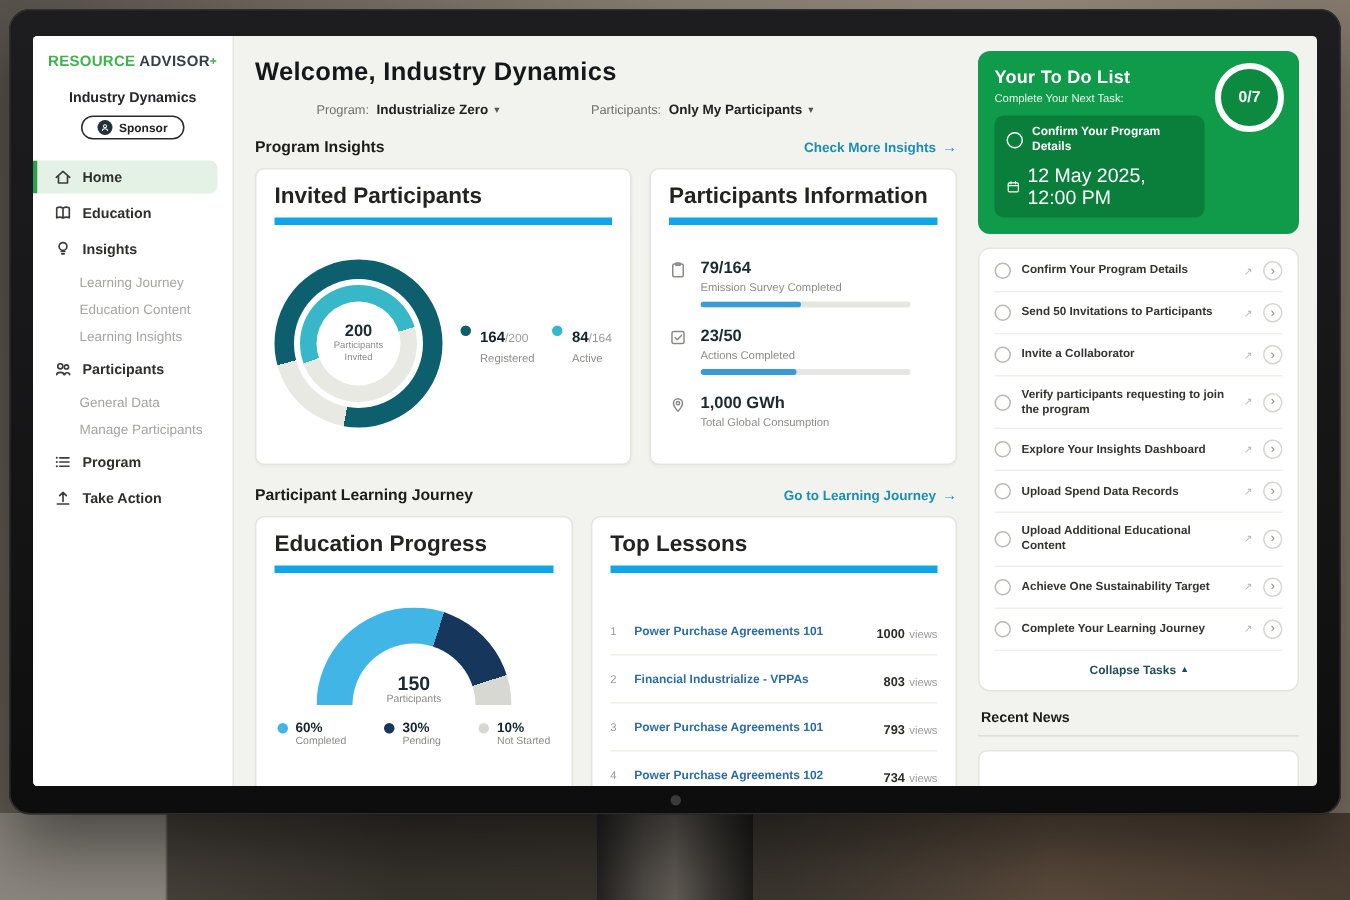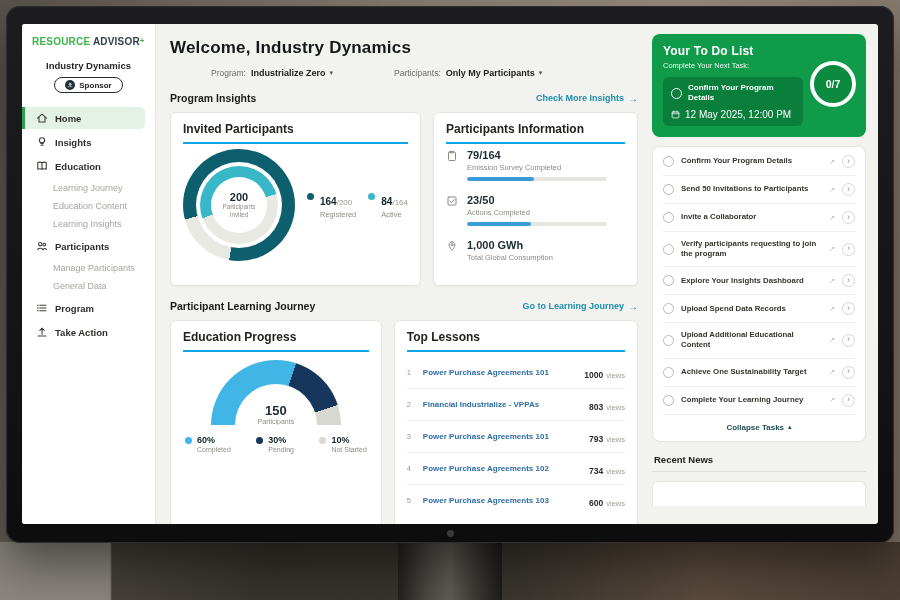--- a/index.html
+++ b/index.html
@@ -51,21 +51,21 @@
   .fselect{display:flex;align-items:center;gap:4px;background:none;border:none;padding:0;cursor:pointer;font-family:inherit;}
   .fvalue{font-size:9px;font-weight:bold;color:#222;}
   .chev{font-size:7px;color:#555;}
   .sechead{display:flex;justify-content:space-between;align-items:center;margin:14px 0 8px;}
   .sectitle{font-size:10.5px;font-weight:bold;color:#1c1c1a;}
   .seclink{display:flex;align-items:center;gap:4px;font-size:9px;font-weight:bold;color:#1d8fae;cursor:pointer;}
   .seclink .arr{font-size:10px;}
   .cards{display:flex;gap:12px;align-items:stretch;}
   .card{background:#fff;border:1px solid #e5e5e0;border-radius:6px;padding:9px 12px 10px;
     box-shadow:0 1px 2px rgba(0,0,0,.04);box-sizing:border-box;}
-  .ctitle{font-size:12px;font-weight:bold;color:#23231f;padding-bottom:6px;border-bottom:2px solid #0ea5e9;margin-bottom:5px;}
+  .ctitle{font-size:15px;font-weight:bold;color:#23231f;padding-bottom:6px;border-bottom:5px solid #0ea5e9;margin-bottom:23px;}
   .card.invited{flex:1.08;}
   .card.info{flex:1;}
   .card.edu{flex:.92;}
   .card.lessons{flex:1.08;}
 
   
   .cbody{display:flex;align-items:center;gap:12px;}
   .donut{position:relative;width:112px;height:112px;flex:none;}
   .ring{position:absolute;inset:0;border-radius:50%;}
   .hole{position:absolute;border-radius:50%;background:#fff;}
@@ -108,28 +108,28 @@
   .lrank{font-size:7.5px;color:#9a9a94;width:8px;flex:none;}
   .ltitle{flex:1;font-size:8px;font-weight:bold;color:#2e6da4;text-decoration:none;}
   .lviews{flex:none;white-space:nowrap;}
   .lviews .n{font-size:8.5px;font-weight:bold;color:#2b2b28;}
   .lviews .w{font-size:7.5px;color:#9a9a94;margin-left:3px;}
 
   
   .rightcol{width:226px;flex:none;box-sizing:border-box;padding:10px 12px 0 0;display:flex;flex-direction:column;gap:9px;}
   .greencard{position:relative;background:#0f9b49;border-radius:8px;padding:10px 11px 11px;color:#fff;}
   .gtitle{font-size:12px;font-weight:bold;letter-spacing:.2px;}
-  .gring{position:absolute;top:27px;right:10px;width:38px;height:38px;border:4px solid #fff;border-radius:50%;
+  .gring{position:absolute;top:8px;right:10px;width:38px;height:38px;border:4px solid #fff;border-radius:50%;
     display:flex;align-items:center;justify-content:center;font-size:10.5px;font-weight:bold;background:#0c8a40;}
   .gsub{font-size:7.5px;opacity:.92;margin-top:3px;}
   .gblock{background:#0a7f3b;border-radius:6px;padding:6px 8px;margin-top:7px;margin-right:52px;}
   .gtask{display:flex;align-items:center;gap:6px;cursor:pointer;}
   .gcheck{width:9px;height:9px;border:1.3px solid #fff;border-radius:50%;flex:none;}
   .gtlabel{font-size:8px;font-weight:bold;line-height:1.25;}
-  .gdate{display:flex;align-items:center;gap:5px;margin-top:6px;font-size:10px;}
+  .gdate{display:flex;align-items:center;gap:5px;margin-top:6px;font-size:13px;}
   .cal svg{display:block;width:9px;height:9px;fill:none;stroke:#fff;stroke-width:1;stroke-linecap:round;}
   .taskscard{background:#fff;border:1px solid #e5e5e0;border-radius:8px;padding:1px 10px;}
   .trow{display:flex;align-items:center;gap:7px;padding:7px 0;border-bottom:1px solid #efefea;cursor:pointer;}
   .tcheck{width:9px;height:9px;border:1.3px solid #b9b9b3;border-radius:50%;flex:none;}
   .tlabel{flex:1;font-size:7.8px;font-weight:bold;color:#35352f;line-height:1.3;}
   .tlink{font-size:7px;color:#b5b5af;flex:none;}
   .tchev{width:13px;height:13px;border:1px solid #d6d6d0;border-radius:50%;color:#8b8b85;font-size:9px;
     display:flex;align-items:center;justify-content:center;flex:none;line-height:1;padding-bottom:1px;box-sizing:border-box;}
   .collapse{display:flex;justify-content:center;align-items:flex-start;gap:4px;padding:8px 0;font-size:8px;
     font-weight:bold;color:#1f4d57;cursor:pointer;}
@@ -167,33 +167,33 @@
             <span class="nic">
                 <svg viewBox="0 0 12 12">
                   <path d="M1.5 6.2 6 2.2l4.5 4M3 5.6V10h6V5.6"></path>
                 </svg>
               </span>
             <span>Home</span>
           </div>
           <div class="nav-item">
             <span class="nic">
                 <svg viewBox="0 0 12 12">
+                  <path d="M1.8 2.6C3.2 2 4.8 2 6 2.8 7.2 2 8.8 2 10.2 2.6V9.2C8.8 8.6 7.2 8.6 6 9.4 4.8 8.6 3.2 8.6 1.8 9.2ZM6 2.8v6.6"></path>
+                </svg>
+              </span>
+            <span>Education</span>
+          </div>
+          <div class="nav-item">
+            <span class="nic">
+                <svg viewBox="0 0 12 12">
                   <circle cx="6" cy="4.3" r="2.6"></circle>
                   <path d="M4.8 7.6h2.4M5.1 9.2h1.8"></path>
                 </svg>
               </span>
             <span>Insights</span>
-          </div>
-          <div class="nav-item">
-            <span class="nic">
-                <svg viewBox="0 0 12 12">
-                  <path d="M1.8 2.6C3.2 2 4.8 2 6 2.8 7.2 2 8.8 2 10.2 2.6V9.2C8.8 8.6 7.2 8.6 6 9.4 4.8 8.6 3.2 8.6 1.8 9.2ZM6 2.8v6.6"></path>
-                </svg>
-              </span>
-            <span>Education</span>
           </div>
           <div class="nav-sub">
             <span>Learning Journey</span>
           </div>
           <div class="nav-sub">
             <span>Education Content</span>
           </div>
           <div class="nav-sub">
             <span>Learning Insights</span>
           </div>
@@ -201,24 +201,24 @@
             <span class="nic">
                 <svg viewBox="0 0 12 12">
                   <circle cx="4.2" cy="4.2" r="1.7"></circle>
                   <circle cx="8.3" cy="4.6" r="1.4"></circle>
                   <path d="M1.8 9.8c0-2.1 4.8-2.1 4.8 0M7.2 9.8c0-1.7 3.2-1.7 3.2 0"></path>
                 </svg>
               </span>
             <span>Participants</span>
           </div>
           <div class="nav-sub">
+            <span>General Data</span>
+          </div>
+          <div class="nav-sub">
             <span>Manage Participants</span>
-          </div>
-          <div class="nav-sub">
-            <span>General Data</span>
           </div>
           <div class="nav-item">
             <span class="nic">
                 <svg viewBox="0 0 12 12">
                   <path d="M3.8 3.2H10M3.8 6H10M3.8 8.8H10"></path>
                   <circle class="f" cx="1.9" cy="3.2" r="0.7"></circle>
                   <circle class="f" cx="1.9" cy="6" r="0.7"></circle>
                   <circle class="f" cx="1.9" cy="8.8" r="0.7"></circle>
                 </svg>
               </span>

